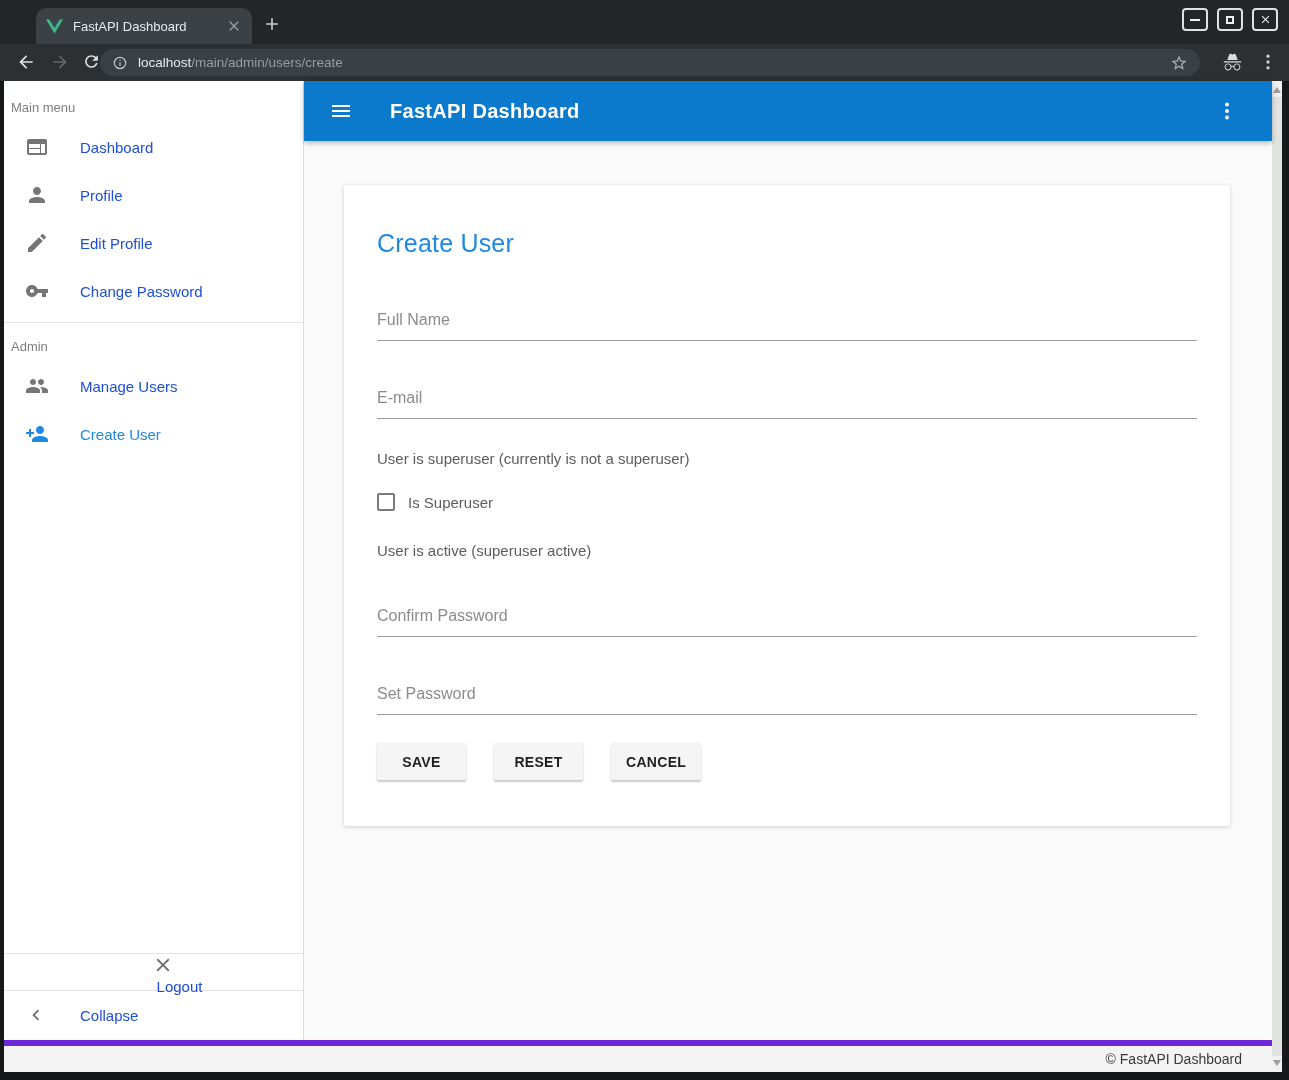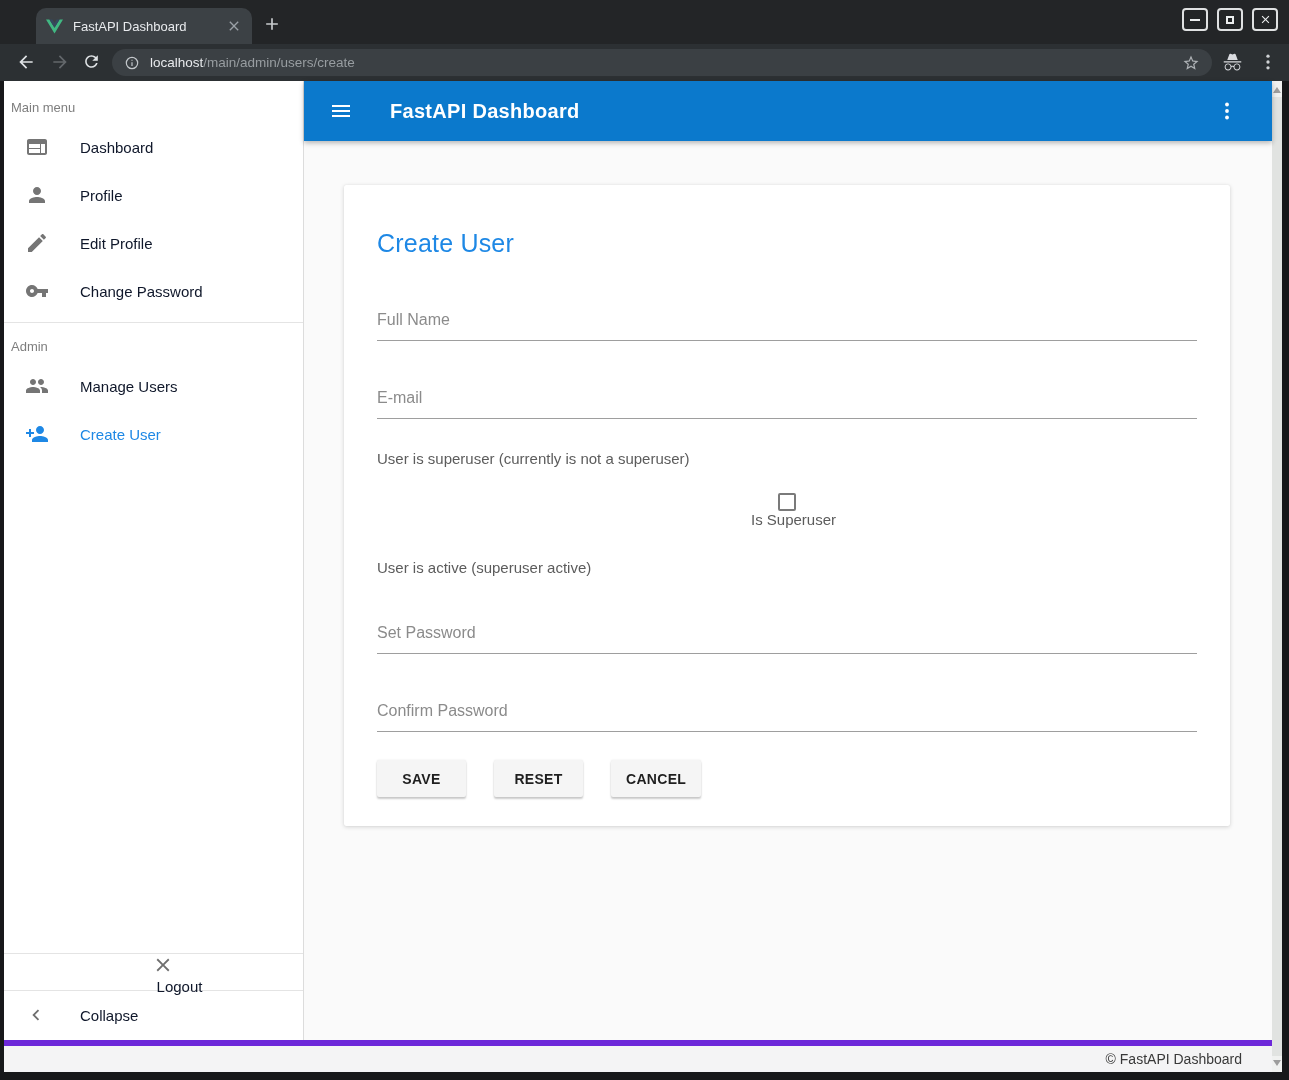--- a/index.html
+++ b/index.html
@@ -20,38 +20,38 @@
             display:flex; align-items:center; justify-content:center; color:#eceeef; }
   .glyph-min { width:10px; height:2px; background:#eceeef; }
   .glyph-max { width:8px; height:8px; border:2px solid #eceeef; box-sizing:border-box; }
 
   
   .toolbar { position:absolute; left:0; top:44px; right:0; height:37px; background:#2c3033; }
   .nav-btn { position:absolute; top:8px; width:20px; height:20px; }
   .nav-back   { left:16px;  color:#dfe2e5; }
   .nav-fwd    { left:50px;  color:#63676b; }
   .nav-reload { left:82px;  color:#dfe2e5; }
-  .urlbar { position:absolute; left:112px; top:5px; width:1100px; height:27px; border-radius:14px;
+  .urlbar { position:absolute; left:100px; top:5px; width:1100px; height:27px; border-radius:14px;
             background:#3b4044; display:flex; align-items:center; padding:0 12px; box-sizing:border-box; }
   .info-ic { width:16px; height:16px; color:#c3c7cb; flex:0 0 auto; }
   .url-text { margin-left:10px; font-size:13.5px; white-space:nowrap; }
   .url-host { color:#e8eaed; }
   .url-path { color:#989da1; }
   .star-ic { margin-left:auto; width:18px; height:18px; color:#aeb2b6; }
   .incog-ic { position:absolute; left:1222px; top:8px; width:21px; height:21px; color:#dadce0; }
   .kebab-ic { position:absolute; left:1258px; top:8px; width:20px; height:20px; color:#cfd2d5; }
 
   
   .sidebar { position:absolute; left:4px; top:81px; width:300px; height:959px; background:#fff;
              border-right:1px solid #dcdcdc; box-sizing:border-box; }
   .side-label { font-size:13px; color:#7e7e7e; padding:19px 0 8px 7px; }
   .side-label.admin { padding-top:16px; }
   .side-item { height:48px; display:flex; align-items:center; padding-left:21px; cursor:default; }
   .side-icon { width:24px; height:24px; color:#757575; flex:0 0 auto; }
-  .side-text { margin-left:31px; font-size:15px; color:#0f172a; }
+  .side-text { margin-left:31px; font-size:15px; color:#1d4ed8; }
   .side-item.active .side-icon { color:var(--accent-blue); }
   .side-item.active .side-text { color:var(--accent-blue); }
   .divider { height:1px; background:#e4e4e4; }
   .sidebar-bottom { position:absolute; left:0; right:0; bottom:0; }
   .side-item.short { height:36px;flex-direction:column; }
   .side-item.tall { height:49px; }
 
   .main { position:absolute; left:304px; top:81px; width:968px; height:959px; background:#fafafa; }
   .appbar { position:relative; height:60px; background:var(--appbar-blue);
             box-shadow:0 2px 5px rgba(0,0,0,.28); display:flex; align-items:center; z-index:2; }
@@ -62,21 +62,21 @@
   .content { position:absolute; left:0; right:0; top:60px; bottom:0; overflow:hidden; }
   .card { margin:44px 0 0 40px; width:886px; height:641px; background:#fff; border-radius:2px;
           box-shadow:0 1px 4px rgba(0,0,0,.16), 0 0 1px rgba(0,0,0,.1);
           box-sizing:border-box; padding:24px 33px 0; }
   .form-title { margin:20px 0 0; font-size:25px; font-weight:500; color:var(--accent-blue); letter-spacing:.2px; }
   .mat-input { display:block; width:100%; border:0; border-bottom:1px solid #9e9e9e; background:transparent;
                font-size:16px; padding:0 0 11px; margin-top:48px; font-family:inherit; color:#333; outline:none; }
   .mat-input.first { margin-top:53px; }
   .mat-input::placeholder { color:#8b8b8b; opacity:1; }
   .note { margin-top:31px; font-size:15px; color:#5c5c5c; }
-  .cb-row { margin-top:26px; display:flex; align-items:center;flex-direction:column; }
+  .cb-row { margin-top:26px; display:flex; align-items:center; }
   .cb-box { width:18px; height:18px; border:2px solid #7a7a7a; border-radius:2px; box-sizing:border-box;
             display:flex; align-items:center; justify-content:center; }
   .cb-box svg { display:none; width:15px; height:15px; color:#fff; }
   .cb-box.checked { border:0; background:var(--checkbox-checked); }
   .cb-box.checked svg { display:block; }
   .cb-label { margin-left:13px; font-size:15px; color:#5c5c5c; }
   .btn-row { margin-top:28px; display:flex; gap:28px; }
   .btn { min-width:89px; height:37px; background:#f5f5f5; border:0; border-radius:2px;
          box-shadow:0 2px 2px rgba(0,0,0,.2), 0 0 2px rgba(0,0,0,.1);
          font-size:14px; font-weight:bold; color:#1f1f1f; letter-spacing:.3px;
@@ -285,22 +285,22 @@
         <div class="note">User is superuser (currently is not a superuser)</div>
         <div class="cb-row">
           <span class="cb-box">
             
           </span>
           <span class="cb-label">Is Superuser</span>
         </div>
 
         <div class="note">User is active (superuser active)</div>
 
+        <input class="mat-input" type="password" placeholder="Confirm Password" style="">
         <input class="mat-input" type="password" placeholder="Set Password" style="">
-        <input class="mat-input" type="password" placeholder="Confirm Password" style="">
 
         <div class="btn-row">
           <button class="btn">SAVE</button>
           <button class="btn">RESET</button>
           <button class="btn">CANCEL</button>
         </div>
       </section>
     </div>
   </div>
 

